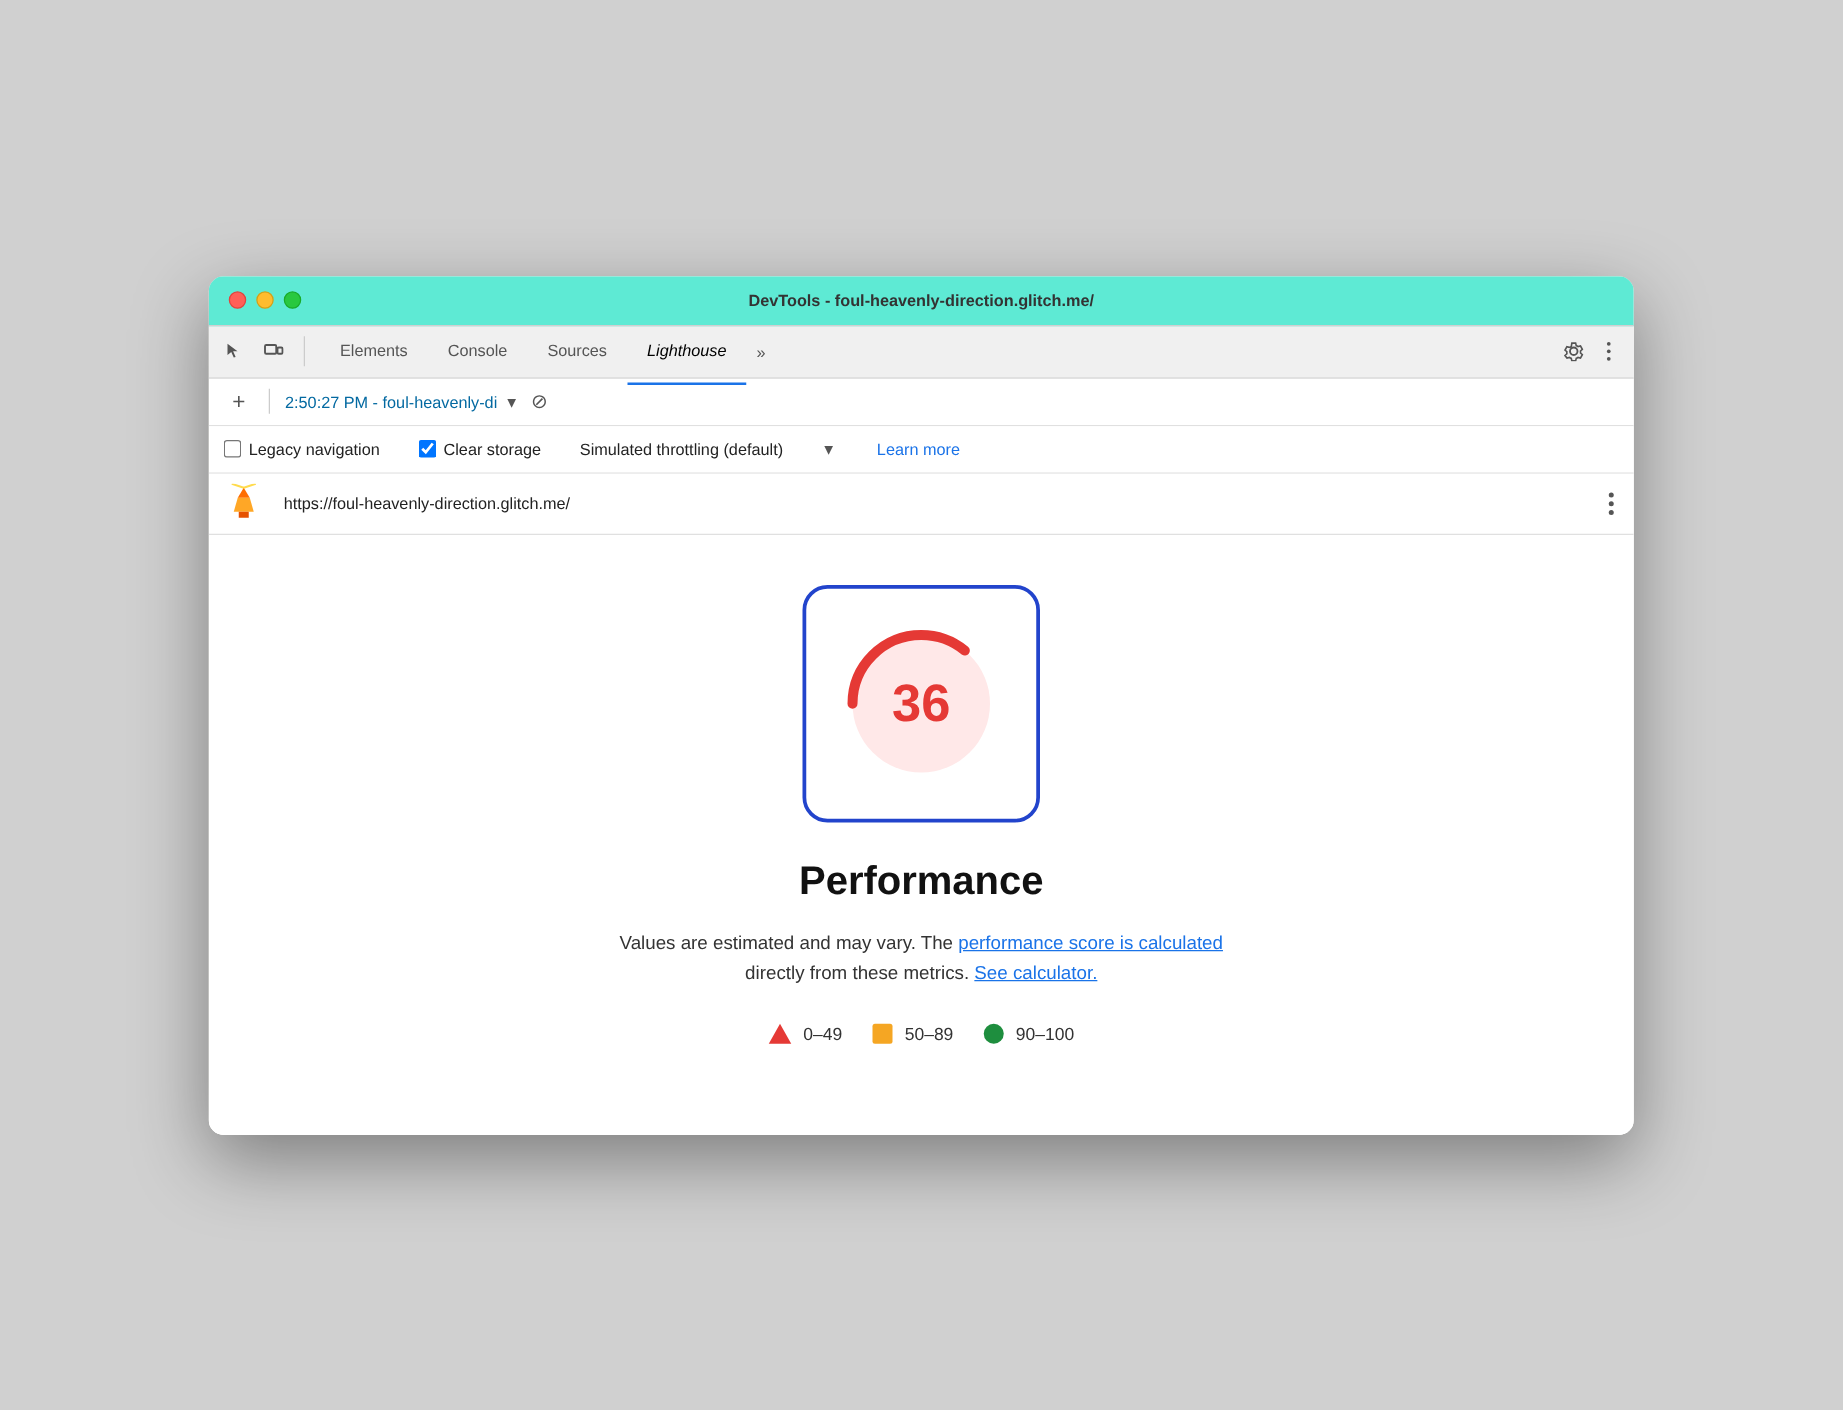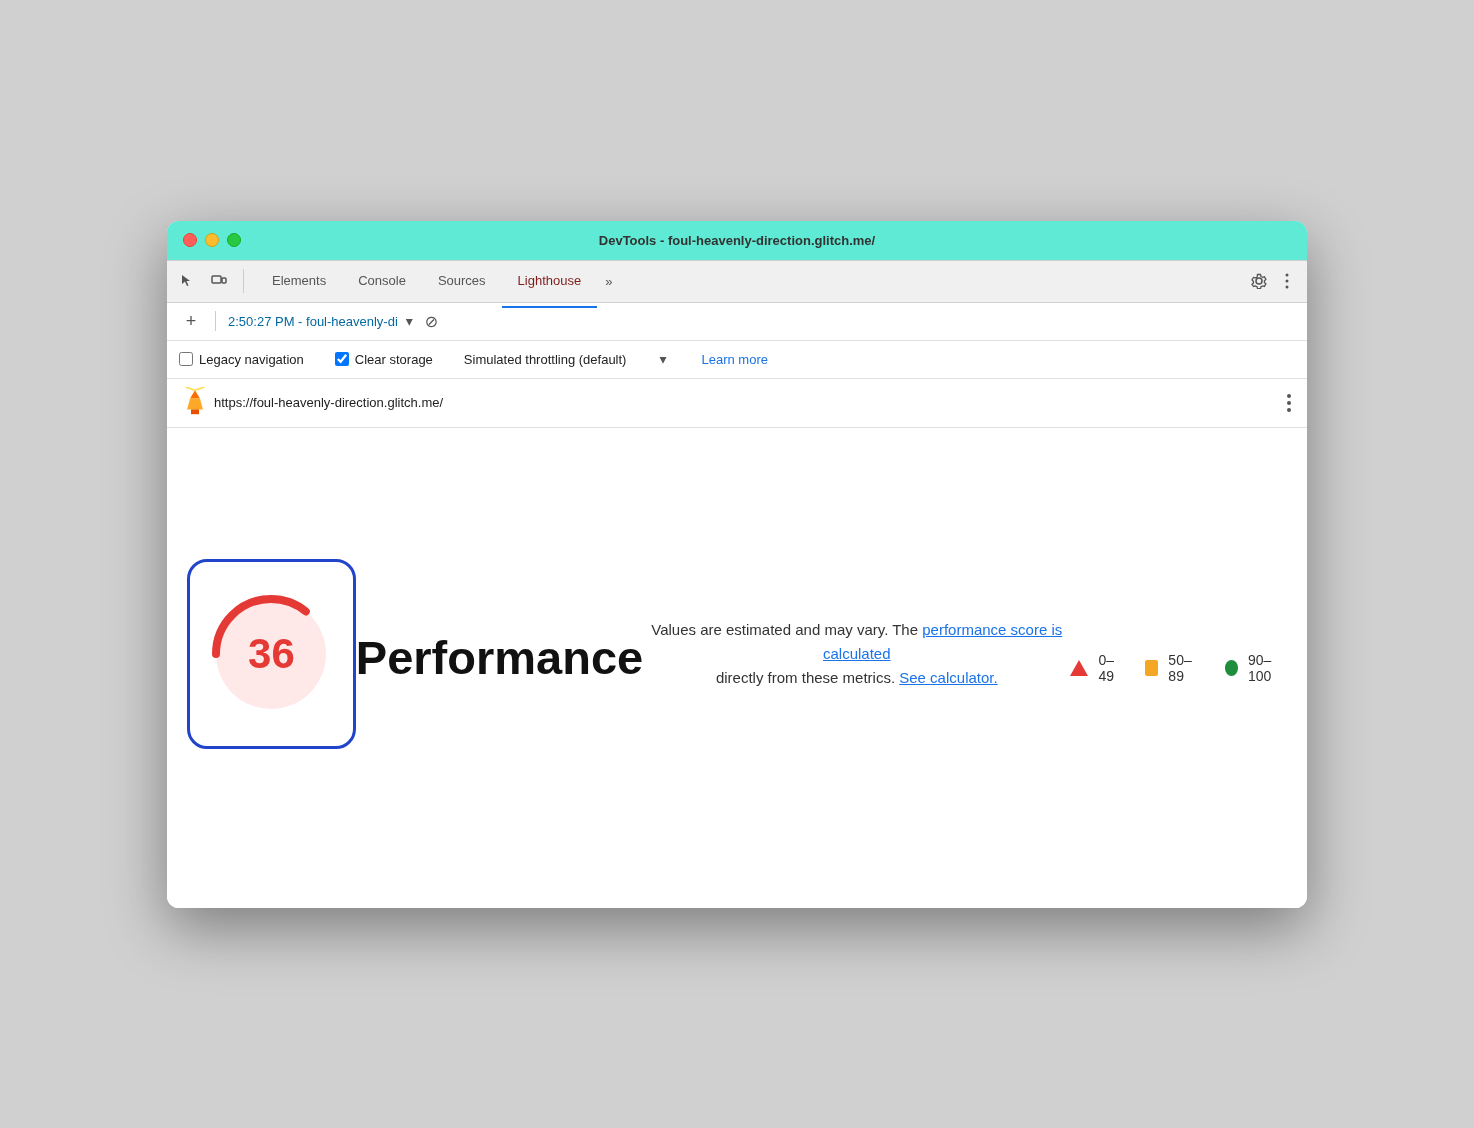--- a/index.html
+++ b/index.html
@@ -99,23 +99,24 @@
       display: flex;
       align-items: center;
       font-size: 13px;
       color: #555;
       cursor: pointer;
       white-space: nowrap;
       border-bottom: 2px solid transparent;
       margin-bottom: -1px;
     }
     .tab.active {
-      color: #7f1d1d;
+      color: #000000;
       border-bottom: 2px solid #1a73e8;
       font-weight: 500;
+      font-style: italic;
     }
 
     .tab-overflow {
       padding: 0 8px;
       height: 42px;
       display: flex;
       align-items: center;
       color: #555;
       cursor: pointer;
       font-size: 13px;
@@ -221,21 +222,21 @@
       margin-left: 4px;
     }
 
     
     .url-bar {
       display: flex;
       align-items: center;
       padding: 8px 12px;
       border-bottom: 1px solid #e0e0e0;
       background: #fff;
-      gap: 3px;
+      gap: 16px;
     }
 
     .lighthouse-icon {
       width: 32px;
       height: 32px;
       flex-shrink: 0;
     }
 
     .url-text {
       font-size: 13px;
@@ -258,21 +259,21 @@
       height: 4px;
       background: #555;
       border-radius: 50%;
     }
 
     
     .main-content {
       background: #fff;
       padding: 40px 20px 40px;
       display: flex;
-      flex-direction: row;
+      flex-direction: column;
       align-items: center;
       min-height: 480px;
     }
 
     
     .score-card {
       width: 190px;
       height: 190px;
       border: 3px solid #2244cc;
       border-radius: 20px;
@@ -299,21 +300,21 @@
       position: absolute;
       top: 50%;
       left: 50%;
       transform: translate(-50%, -50%);
       font-size: 42px;
       font-weight: 700;
       color: #e53935;
     }
 
     .perf-title {
-      font-size: 47px;
+      font-size: 32px;
       font-weight: 700;
       color: #111;
       margin-bottom: 20px;
     }
 
     .perf-description {
       font-size: 15px;
       color: #333;
       text-align: center;
       line-height: 1.6;

